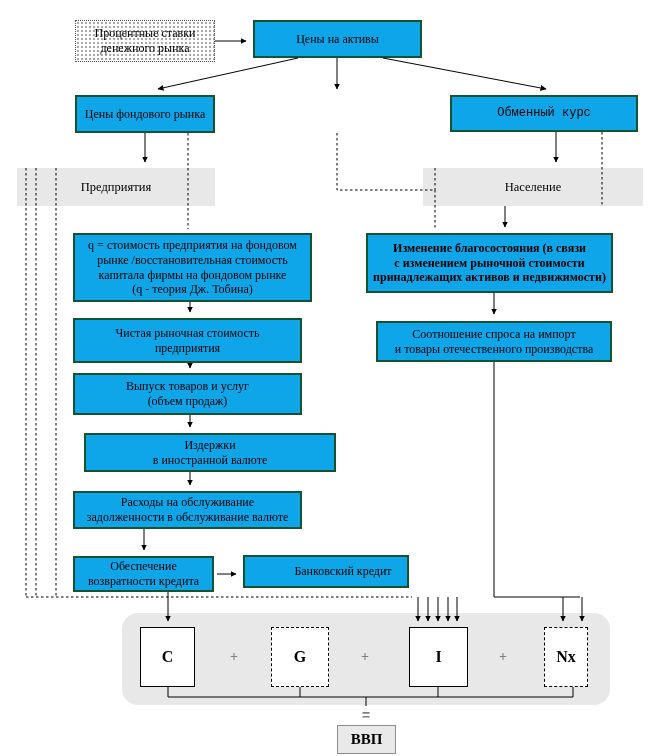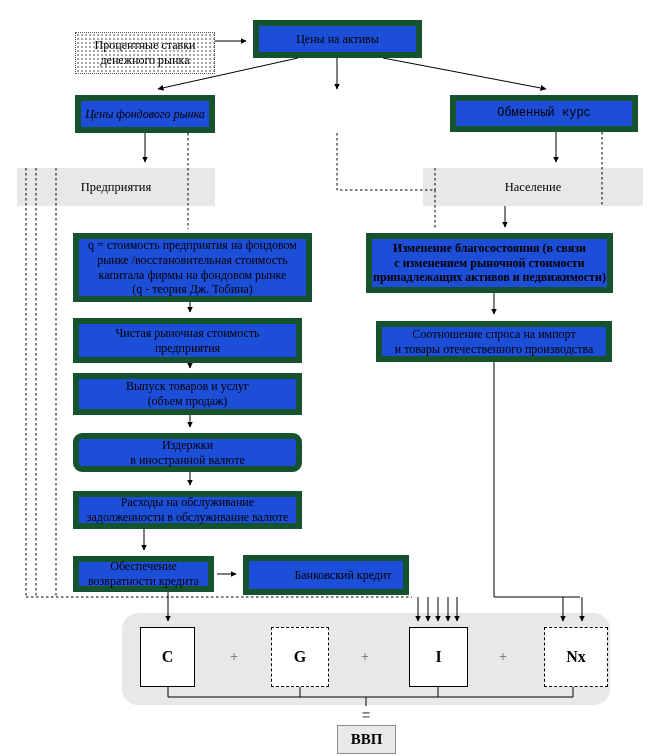--- a/index.html
+++ b/index.html
@@ -1,30 +1,29 @@
 <!DOCTYPE html>
 <html><head>
 <meta charset="utf-8">
 <style>
   html,body{margin:0;padding:0;background:#fff;}
   .canvas{
     position:relative;width:659px;height:756px;background:#ffffff;overflow:hidden;
     font-family:"Liberation Serif", serif;
   }
   .node{
-    position:absolute;box-sizing:border-box;border:6px solid #14532d;background:#1d4ed8;
+    position:absolute;box-sizing:border-box;border:2px solid #14532d;background:#0ea5e9;
     display:flex;align-items:center;justify-content:center;text-align:center;
     font-size:12px;line-height:1.22;color:#000;white-space:pre-line;z-index:2;
   }
   .node.dotted{
     border:1px dotted #555;
     background-color:#fff;
     background-image:radial-gradient(circle,#a8a8a8 0.8px,transparent 0.9px);
     background-size:4px 4px;
-    margin-top:12px;
   }
   .bar{
     position:absolute;box-sizing:border-box;background:#e8e8e8;border:none;
     display:flex;align-items:center;justify-content:center;text-align:center;
     font-size:12.5px;color:#000;z-index:1;
   }
   .gdp-container{
     position:absolute;left:122px;top:613px;width:488px;height:92px;
     background:#e8e8e8;border-radius:16px;z-index:1;
   }
@@ -103,54 +102,54 @@
     <line x1="26" y1="597" x2="412" y2="597" stroke="#000" stroke-width="1" stroke-dasharray="2.5,2.5"></line>
     <polyline points="337,133 337,190 435,190 435,229" fill="none" stroke="#000" stroke-width="1" stroke-dasharray="2.5,2.5"></polyline>
     <line x1="435" y1="168" x2="435" y2="190" stroke="#000" stroke-width="1" stroke-dasharray="2.5,2.5"></line>
     <line x1="602" y1="132" x2="602" y2="205" stroke="#000" stroke-width="1" stroke-dasharray="2.5,2.5"></line>
   </svg>
 
   <div class="node dotted" style="left:75px;top:20px;width:140px;height:42px;">Процентные ставки
 денежного рынка</div>
   <div class="node" style="left:253px;top:20px;width:169px;height:38px;">Цены на активы</div>
 
-  <div class="node" style="left:75px;top:95px;width:140px;height:38px;font-style:italic;">Цены фондового рынка</div>
+  <div class="node" style="left:75px;top:95px;width:140px;height:38px;">Цены фондового рынка</div>
   <div class="node" style="left:450px;top:95px;width:188px;height:37px;font-family:Liberation Mono, monospace;">Обменный курс</div>
 
   <div class="bar" style="left:17px;top:168px;width:198px;height:38px;">Предприятия</div>
   <div class="bar" style="left:423px;top:168px;width:220px;height:38px;">Население</div>
 
   <div class="node" style="left:73px;top:318px;width:229px;height:45px;">Чистая рыночная стоимость
 предприятия</div>
   <div class="node" style="left:73px;top:233px;width:239px;height:69px;">q = стоимость предприятия на фондовом
 рынке /восстановительная стоимость
 капитала фирмы на фондовом рынке
 (q - теория Дж. Тобина)</div>
   <div class="node" style="left:73px;top:373px;width:229px;height:42px;">Выпуск товаров и услуг
 (объем  продаж)</div>
-  <div class="node" style="left:73px;top:433px;width:229px;height:39px;border-radius:9px;">Издержки
+  <div class="node" style="left:84px;top:433px;width:252px;height:39px;">Издержки
 в иностранной валюте</div>
   <div class="node" style="left:73px;top:491px;width:229px;height:38px;">Расходы на обслуживание
 задолженности в обслуживание валюте</div>
   <div class="node" style="left:73px;top:556px;width:141px;height:36px;">Обеспечение
 возвратности кредита</div>
-  <div class="node" style="left:243px;top:555px;width:166px;height:40px;padding-left:34px;">Банковский кредит</div>
+  <div class="node" style="left:243px;top:555px;width:166px;height:33px;padding-left:34px;">Банковский кредит</div>
 
   <div class="node" style="left:366px;top:233px;width:247px;height:60px;font-weight:bold;">Изменение благосостояния (в связи
 с изменением рыночной стоимости
 принадлежащих активов и недвижимости)</div>
   <div class="node" style="left:376px;top:321px;width:236px;height:41px;">Соотношение спроса на импорт
 и товары отечественного производства</div>
 
   <div class="gdp-container"></div>
 
   <div class="comp" style="left:140px;top:627px;width:55px;height:60px;">C</div>
   <div class="op" style="left:224px;top:649px;">+</div>
   <div class="comp dashed" style="left:271px;top:627px;width:58px;height:60px;">G</div>
   <div class="op" style="left:355px;top:649px;">+</div>
   <div class="comp" style="left:409px;top:627px;width:59px;height:60px;">I</div>
   <div class="op" style="left:493px;top:649px;">+</div>
-  <div class="comp dashed" style="left:544px;top:627px;width:64px;height:60px;">Nx</div>
+  <div class="comp dashed" style="left:544px;top:627px;width:44px;height:60px;">Nx</div>
 
   <div class="equals" style="left:356px;top:707px;">=</div>
   <div class="gdp-box">ВВП</div>
 
 </div>
 
 </body></html>

